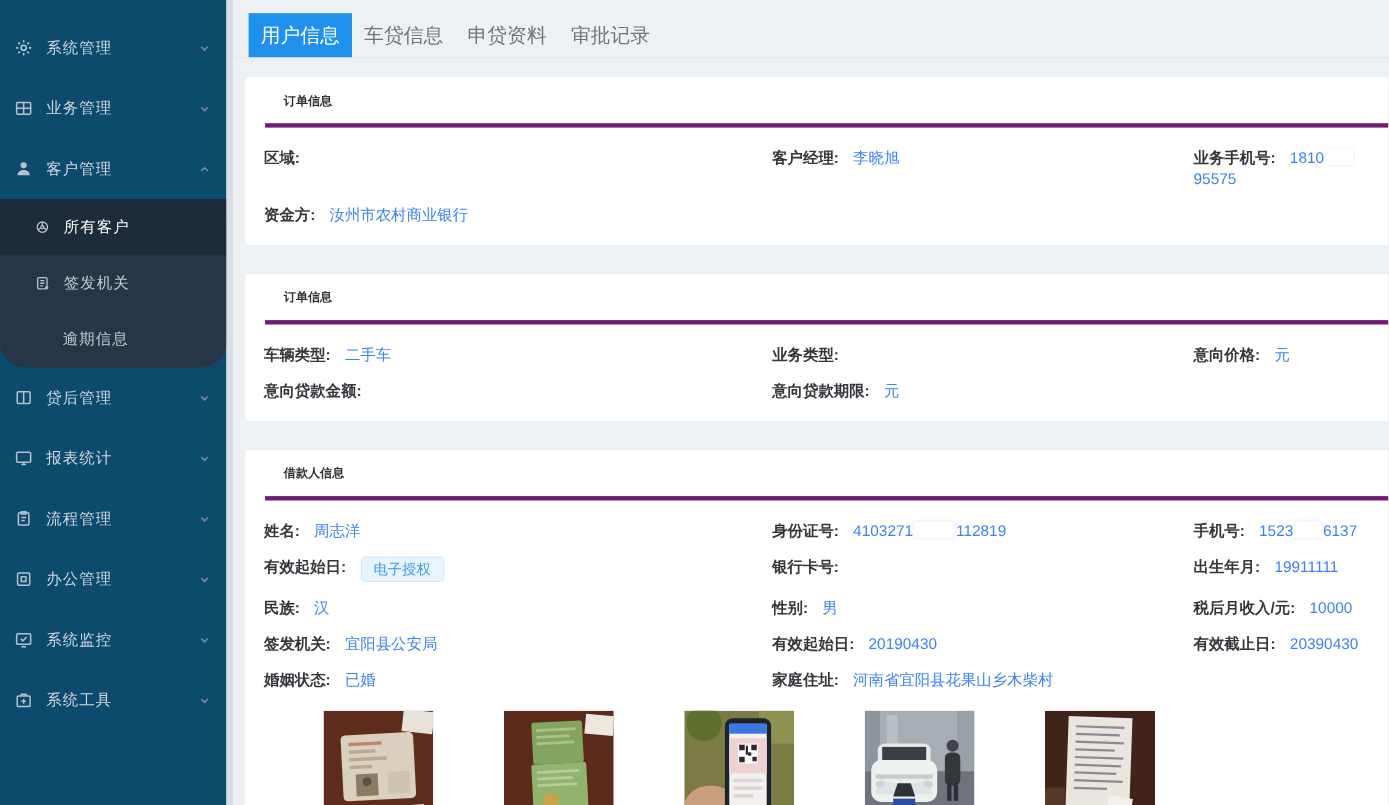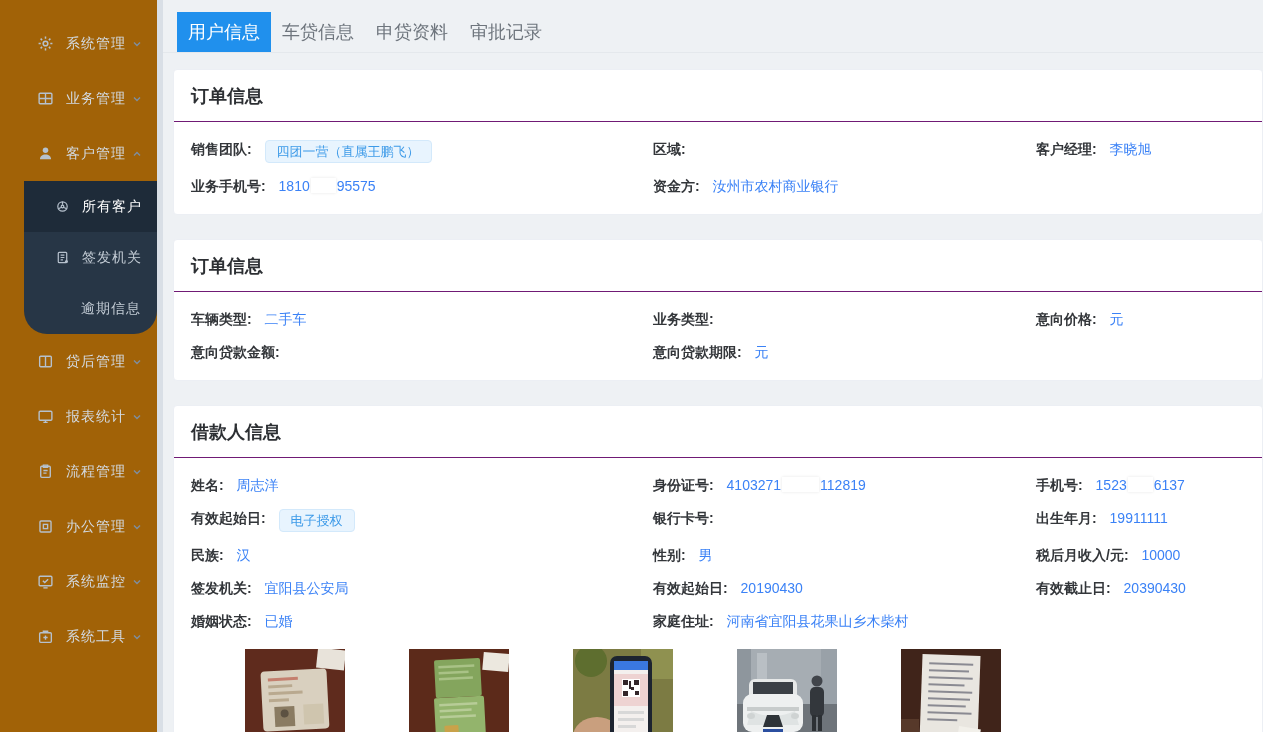--- a/index.html
+++ b/index.html
@@ -2,21 +2,21 @@
 <html><head>
 <meta charset="utf-8">
 <style>
   * { margin:0; padding:0; box-sizing:border-box; }
   html,body { width:1263px; height:732px; overflow:hidden;
     font-family:"Liberation Sans","DejaVu Sans",sans-serif; background:#eef1f4; }
 
   .app { display:flex; width:1263px; height:732px; }
 
   
-  .sidebar { width:157px; height:732px; background:#a16207; flex:none; padding-top:16px;padding-left:24px; }
+  .sidebar { width:206px; height:732px; background:#0c4a6e; flex:none; padding-top:16px; }
   .menu-item { height:55px; display:flex; align-items:center; padding:0 14px 0 13px;
     color:#d3dae2; font-size:14px; cursor:pointer; }
   .mi-icon { width:17px; height:17px; color:#b6c1cd; display:inline-flex; flex:none; }
   .mi-icon svg { width:100%; height:100%; }
   .mi-label { margin-left:12px; flex:1; letter-spacing:1px; }
   .mi-chevron { width:12px; height:12px; color:#7e8ea0; display:inline-flex; }
   .submenu { background:#273646;border-radius:23px; }
   .submenu .menu-item { height:51px; padding-left:31px; color:#c3ccd5; }
   .submenu .menu-item.active { background:#1e2b39; color:#ffffff; }
   .submenu .mi-icon { width:15px; height:15px; }
@@ -28,22 +28,22 @@
 
   .tabbar { padding:12px 0 0 14px; height:53px; border-bottom:1px solid #e4e8ec;
     display:flex; }
   .tab { width:94px; height:40px; line-height:40px; text-align:center; font-size:18px;
     color:#6e757d; cursor:pointer; }
   .tab.active { background:#2090ed; color:#fff; }
 
   .card { background:#fff; border:1px solid #eceff4; border-radius:4px;
     margin:16px 0 24px 10px; }
   .card + .card { margin-top:0; }
-  .card-title { font-size:18px; font-weight:bold; color:#2c2f33;
-    padding:14px 17px 13px; border-bottom:1px solid #701a75; }
+  .card-title { font-size:11px; font-weight:bold; color:#2c2f33;
+    padding:14px 17px 13px; border-bottom:4px solid #701a75;margin-left:18px; }
   .card-body { padding:18px 17px 18px; }
   .fgrid { display:grid; grid-template-columns:462px 383px 1fr; row-gap:14px;
     font-size:14px; line-height:19px; }
   .f-label { font-weight:bold; color:#33363a; margin-right:9px; }
   .f-value { color:#3b82f6; }
   .tag { display:inline-block; background:#e8f4fe; border:1px solid #d3e9fb;
     color:#3d9ae8; border-radius:4px; padding:2px 11px; font-size:13px; line-height:17px;
     vertical-align:-2px; }
   .redact { display:inline-block; width:25px; height:15px; background:#fff;
     box-shadow:0 0 3px rgba(0,0,0,.10); vertical-align:-2px; margin:0 1px; }
@@ -233,24 +233,20 @@
       <div class="tab active">用户信息</div>
       <div class="tab">车贷信息</div>
       <div class="tab">申贷资料</div>
       <div class="tab">审批记录</div>
     </div>
 
     <section class="card">
       <div class="card-title">订单信息</div>
       <div class="card-body">
         <div class="fgrid">
-          <div>
-            <span class="f-label">销售团队:</span>
-            <span class="tag">四团一营（直属王鹏飞）</span>
-          </div>
           <div>
             <span class="f-label">区域:</span>
             <span class="f-value"></span>
           </div>
           <div>
             <span class="f-label">客户经理:</span>
             <span class="f-value">李晓旭</span>
           </div>
           <div>
             <span class="f-label">业务手机号:</span>

